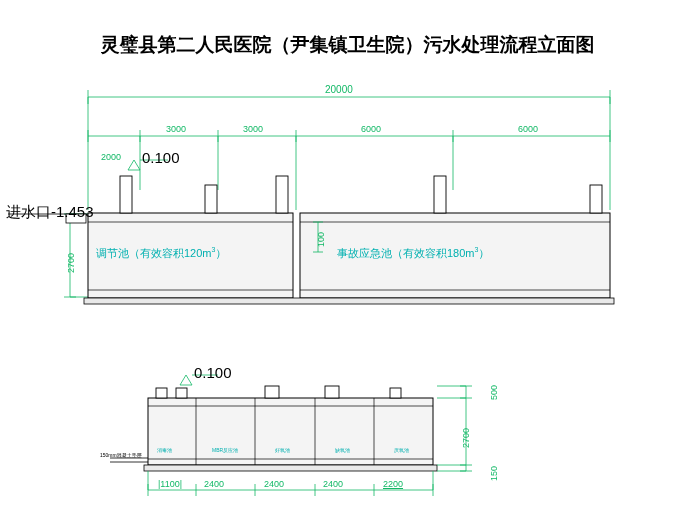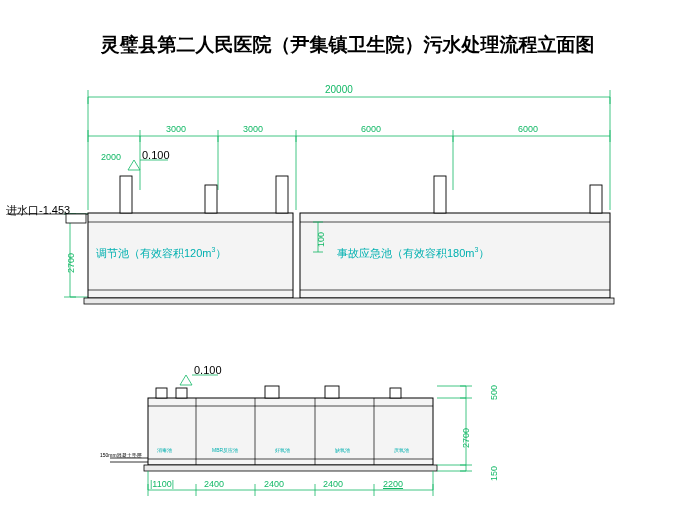--- a/index.html
+++ b/index.html
@@ -41,21 +41,21 @@
   .dim-lbl {
     color: #12b866;
     font-size: 9px;
   }
   .dim-lbl-lg {
     color: #12b866;
     font-size: 10px;
   }
   .blk {
     color: #000000;
-    font-size: 11px;
+    font-size: 15px;
   }
   .cyan {
     color: #00b0b0;
     font-size: 11px;
   }
   .cyan sup {
     font-size: 7px;
   }
   .tiny {
     color: #000000;
@@ -237,21 +237,21 @@
   <div class="lbl blk" style="left:194px; top:364px;">0.100</div>
 
   <div class="lbl tiny" style="left:100px; top:452px;">150mm混凝土垫层</div>
 
   <div class="lbl tiny-cy" style="left:157px; top:447px;">消毒池</div>
   <div class="lbl tiny-cy" style="left:212px; top:447px;">MBR反应池</div>
   <div class="lbl tiny-cy" style="left:275px; top:447px;">好氧池</div>
   <div class="lbl tiny-cy" style="left:335px; top:447px;">缺氧池</div>
   <div class="lbl tiny-cy" style="left:394px; top:447px;">厌氧池</div>
 
-  <div class="lbl dim-lbl" style="left:150px; top:479px;"><span>|</span><span>1100</span><span>|</span></div>
+  <div class="lbl dim-lbl" style="left:158px; top:479px;"><span>|</span><span>1100</span><span>|</span></div>
   <div class="lbl dim-lbl" style="left:204px; top:479px;">2400</div>
   <div class="lbl dim-lbl" style="left:264px; top:479px;">2400</div>
   <div class="lbl dim-lbl" style="left:323px; top:479px;">2400</div>
   <div class="lbl dim-lbl" style="left:383px; top:479px;text-decoration:underline;">2200</div>
 
   <div class="lbl dim-lbl rot" style="left:489px; top:400px;">500</div>
   <div class="lbl dim-lbl rot" style="left:461px; top:448px;">2700</div>
   <div class="lbl dim-lbl rot" style="left:489px; top:481px;">150</div>
 
 </div>

